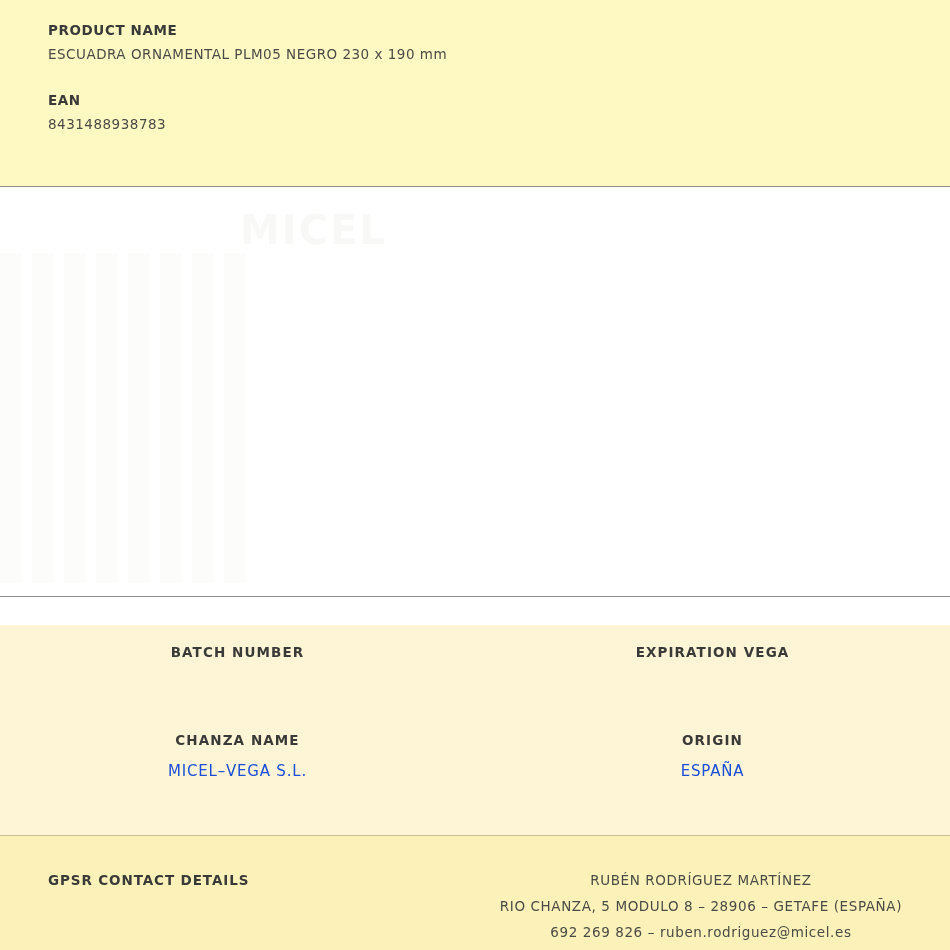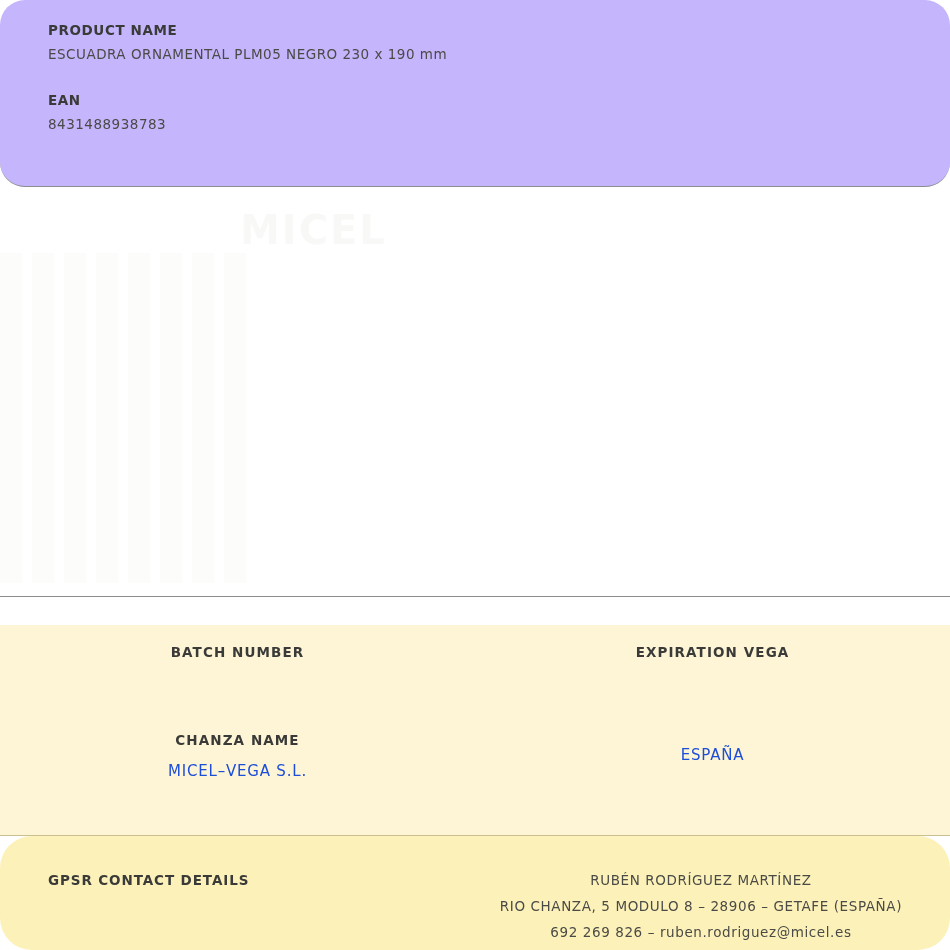--- a/index.html
+++ b/index.html
@@ -15,26 +15,25 @@
   }
   .sheet {
     width: 950px;
     height: 950px;
     position: relative;
     display: flex;
     flex-direction: column;
   }
   
   .top-block {
-    background: #c4b5fd;
+    background: #fef9c3;
     padding: 22px 0 20px 48px;
     box-sizing: border-box;
     height: 196px;
     border-bottom: 1px solid #8c8c8c;
-    border-radius: 25px;
   }
   .field-label {
     font-size: 13.5px;
     font-weight: bold;
     letter-spacing: 0.6px;
     color: #3a3a38;
     margin: 0 0 8px 0;
   }
   .field-value {
     font-size: 13.5px;
@@ -112,21 +111,20 @@
   }
   
   .footer {
     background: #fcf2b9;
     flex: 1;
     display: flex;
     align-items: flex-start;
     justify-content: space-between;
     box-sizing: border-box;
     padding: 36px 48px 0 48px;
-    border-radius: 32px;
   }
   .footer-label {
     font-size: 13.5px;
     font-weight: bold;
     letter-spacing: 0.9px;
     color: #3a3a38;
     white-space: nowrap;
   }
   .footer-right {
     text-align: center;
@@ -176,20 +174,21 @@
         <div class="col-head">EXPIRATION VEGA</div>
         <div class="col-val"></div>
       </div>
     </div>
     <div class="two-col row-2">
       <div class="col">
         <div class="col-head">CHANZA NAME</div>
         <div class="col-val">MICEL–VEGA S.L.</div>
       </div>
       <div class="col">
+        <div class="col-head">ORIGIN</div>
         <div class="col-val">ESPAÑA</div>
       </div>
     </div>
   </div>
 
   <div class="footer">
     <div class="footer-label">GPSR CONTACT DETAILS</div>
     <div class="footer-right">
       <div class="footer-line">RUBÉN RODRÍGUEZ MARTÍNEZ</div>
       <div class="footer-line">RIO CHANZA, 5 MODULO 8 – 28906 – GETAFE (ESPAÑA)</div>

